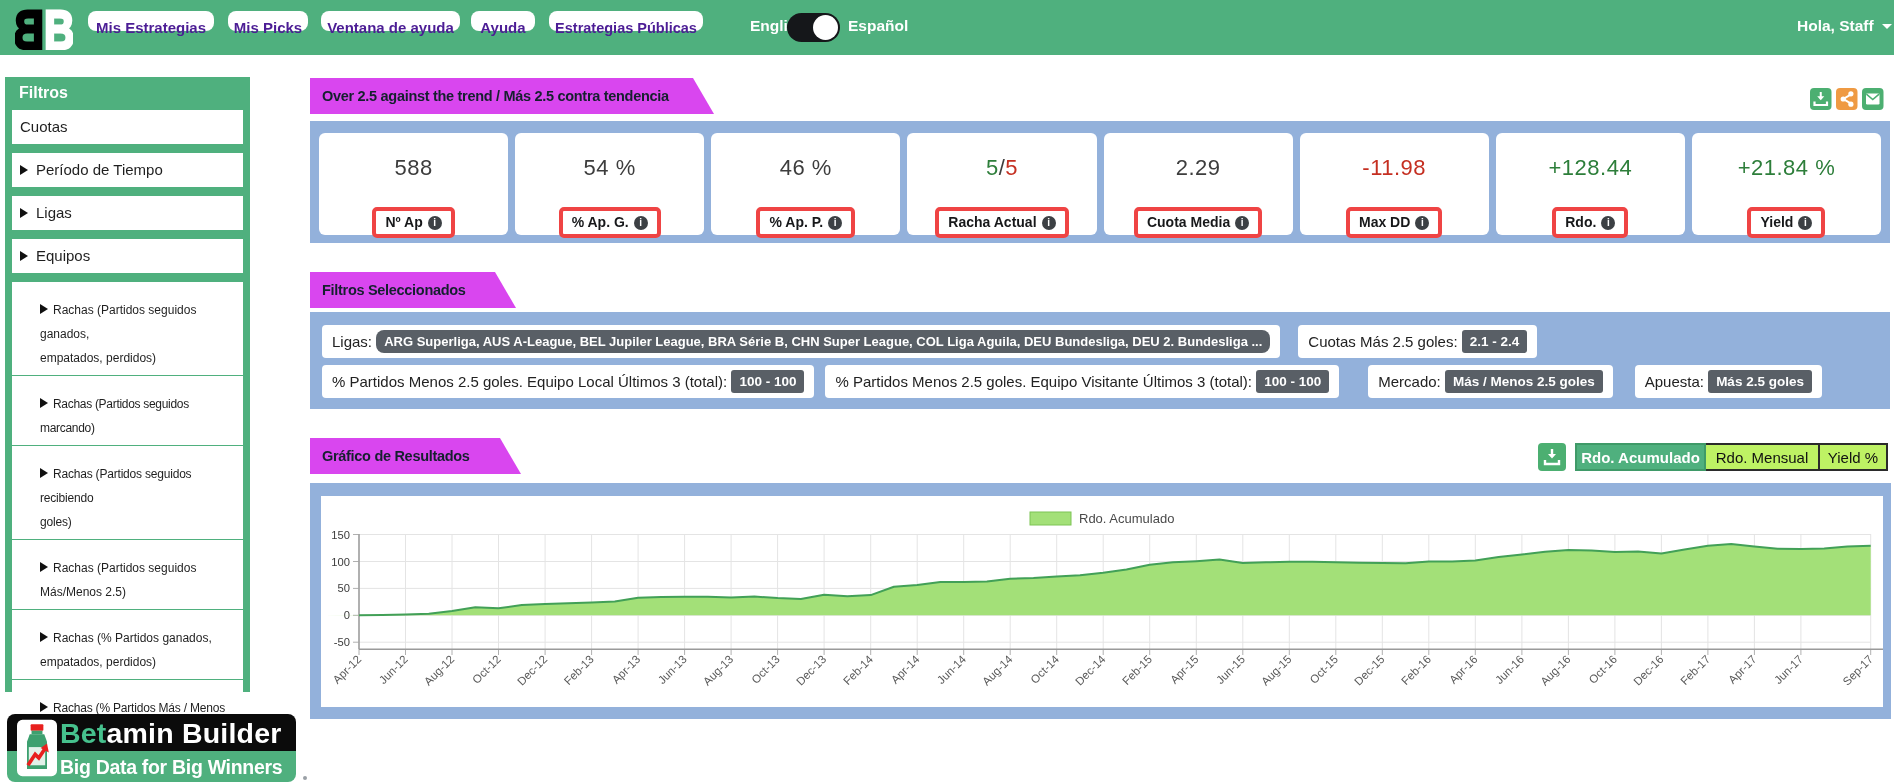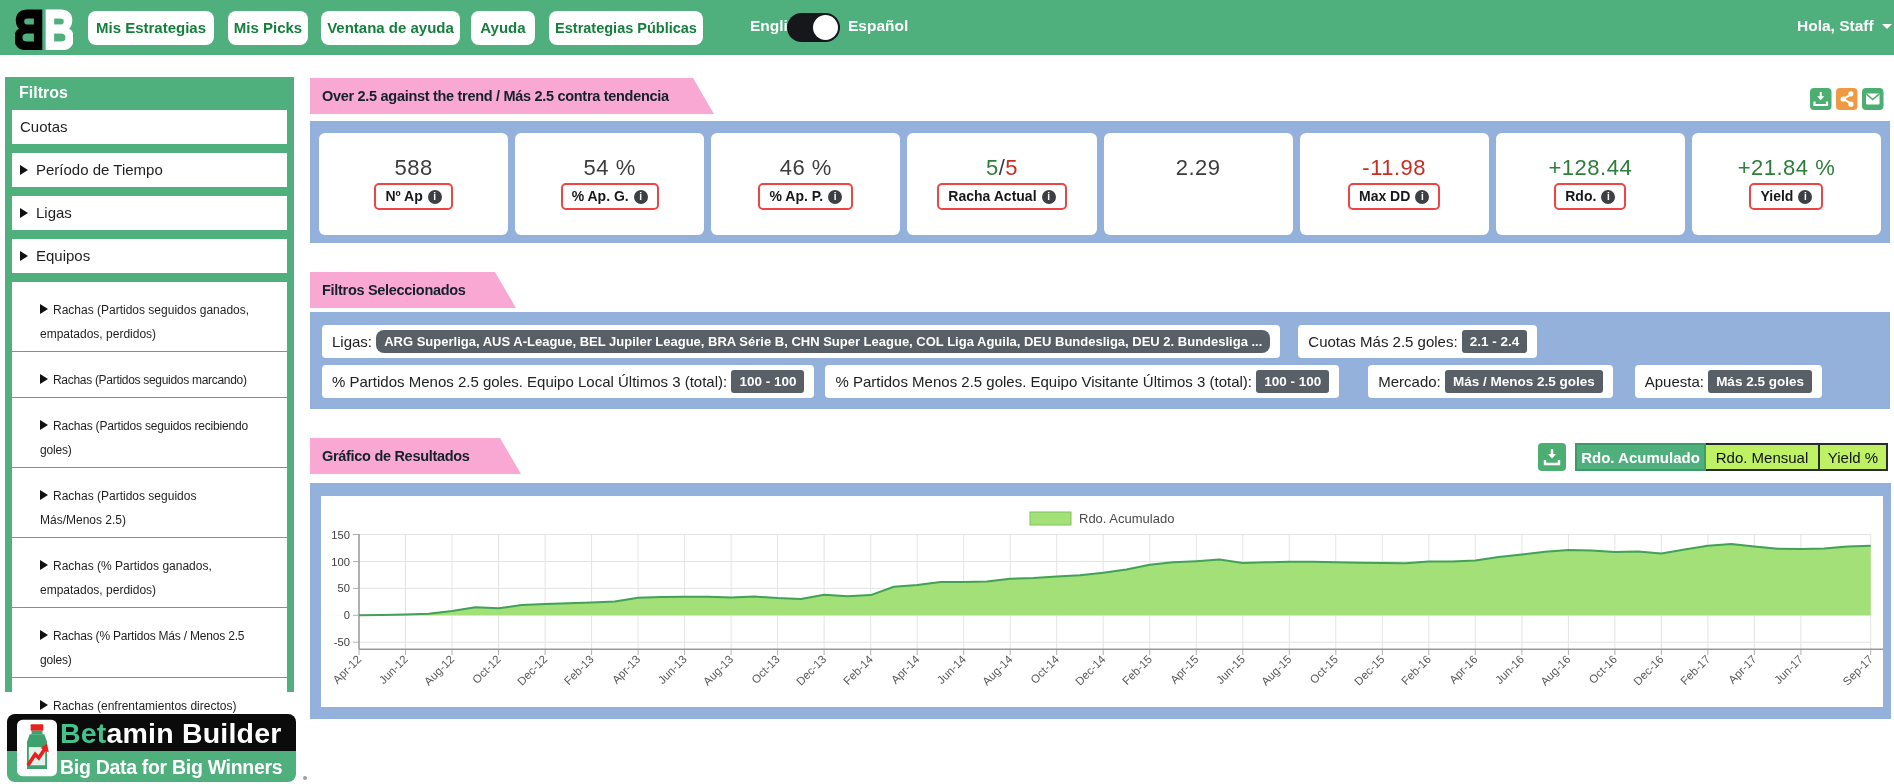--- a/index.html
+++ b/index.html
@@ -1,53 +1,53 @@
 <!DOCTYPE html>
 <html><head>
 <meta charset="utf-8">
 <style>
 * { margin:0; padding:0; box-sizing:border-box; }
 html,body { width:1894px; height:784px; background:#fff; font-family:"Liberation Sans", sans-serif; overflow:hidden; }
 .abs { position:absolute; }
 
 
 .nav { position:absolute; left:0; top:0; width:1894px; height:55px; background:#4fb07e; }
-.navbtn { position:absolute; top:11px; height:34px; background:#fff; border-radius:8px; color:#15803d; font-weight:bold; font-size:15px; line-height:34px; text-align:center; white-space:nowrap; }
+.navbtn { position:absolute; top:11px; height:20px; background:#fff; border-radius:8px; color:#4c1d95; font-weight:bold; font-size:15px; line-height:34px; text-align:center; white-space:nowrap; }
 .navwhite { color:#fff; font-weight:bold; font-size:15.5px; position:absolute; top:17px; white-space:nowrap; }
 .toggle { position:absolute; left:787px; top:13px; width:53px; height:29px; background:#15171a; border-radius:15px; }
 .toggle .knob { position:absolute; right:2px; top:2px; width:25px; height:25px; background:#fff; border-radius:50%; }
 
 
-.sidebar { position:absolute; left:5px; top:77px; width:289px; height:615px; background:#4fb07e; padding:0 7px; }
+.sidebar { position:absolute; left:5px; top:77px; width:245px; height:615px; background:#4fb07e; padding:0 7px; }
 .side-title { color:#fff; font-weight:bold; font-size:16px; height:33px; line-height:31px; padding:0 7px; }
 .sitem { background:#fff; margin-bottom:9px; font-size:15px; color:#1f1f1f; height:34px; line-height:34px; padding:0 8px; }
 .sel { background:#a7d4c1; margin-bottom:0; }
 .subwrap { background:#fff; }
 .subitem { padding:16px 3px 5px 28px; font-size:12px; color:#1f1f1f; line-height:24px; border-bottom:1px solid #4fb07e; }
 .subitem:last-child { border-bottom:none; }
 .tri { display:inline-block; width:0; height:0; border-top:5px solid transparent; border-bottom:5px solid transparent; border-left:8px solid #101010; margin-right:8px; }
 .subitem .tri { margin-right:5px; }
 .trid { display:inline-block; width:0; height:0; border-left:5px solid transparent; border-right:5px solid transparent; border-top:8px solid #101010; margin-right:8px; }
 
 
 .brand { position:absolute; left:7px; top:714px; width:289px; height:68px; border-radius:8px; overflow:hidden; }
 .brand .btop { position:absolute; left:0; top:0; width:100%; height:37px; background:#0b0b0b; }
 .brand .bbot { position:absolute; left:0; top:37px; width:100%; height:31px; background:#4fb07e; }
 .brand .t1 { position:absolute; left:53px; top:3px; font-size:28.5px; font-weight:bold; color:#fff; letter-spacing:0.2px; white-space:nowrap; }
 .brand .t1 b { color:#46c18d; }
 .brand .t2 { position:absolute; left:53px; top:42px; font-size:19.5px; font-weight:bold; color:#fff; letter-spacing:-0.3px; white-space:nowrap; }
 
 
-.banner { position:absolute; background:#f9a8d4; height:36px; clip-path:polygon(0 0, calc(100% - 21px) 0, 100% 100%, 0 100%); color:#15202e; font-weight:bold; font-size:14.5px; letter-spacing:-0.3px; line-height:36px; padding-left:12px; white-space:nowrap; }
+.banner { position:absolute; background:#d946ef; height:36px; clip-path:polygon(0 0, calc(100% - 21px) 0, 100% 100%, 0 100%); color:#15202e; font-weight:bold; font-size:14.5px; letter-spacing:-0.3px; line-height:36px; padding-left:12px; white-space:nowrap; }
 .panel { position:absolute; left:310px; width:1580px; background:#93b1db; }
 
 .stats { top:121px; height:122px; padding:12px 9px 8px 9px; display:flex; gap:7px; }
 .card { flex:1; background:#fff; border-radius:6px; text-align:center; padding-top:22px; }
 .num { font-size:22px; color:#3d3d3d; letter-spacing:0.5px; }
-.pill { display:inline-block; margin-top:2px; border:2px solid #ef4444; border-radius:5px; font-size:14px; font-weight:bold; color:#17181a; padding:3px 9px 4px 9px; }
+.pill { display:inline-block; margin-top:26px; border:4px solid #ef4444; border-radius:5px; font-size:14px; font-weight:bold; color:#17181a; padding:3px 9px 4px 9px; }
 .info { display:inline-block; width:14px; height:14px; background:#3c4044; color:#fff; border-radius:50%; font-size:10px; line-height:14px; text-align:center; font-weight:bold; vertical-align:1px; margin-left:5px; }
 .green { color:#2d7e3a; }
 .red { color:#c52f21; }
 .dark { color:#3d3d3d; }
 
 .filters { top:312px; height:97px; padding:13px 12px; font-size:15px; color:#222; white-space:nowrap; }
 .chip { display:inline-block; background:#fff; border-radius:4px; height:33px; line-height:33px; padding:0 10px; vertical-align:top; }
 .badge { display:inline-block; background:#595f66; color:#fff; font-weight:bold; font-size:13.5px; border-radius:3px; line-height:23px; height:23px; padding:0 8px; vertical-align:1px; }
 .frow2 { margin-top:7px; }
 
@@ -151,20 +151,21 @@
   <div class="card">
       <div class="num">46 %</div>
       <div><span class="pill">% Ap. P.<span class="info">i</span></span></div>
     </div>
   <div class="card">
       <div class="num"><span class="green">5</span><span class="dark">/</span><span class="red">5</span></div>
       <div><span class="pill">Racha Actual<span class="info">i</span></span></div>
     </div>
   <div class="card">
       <div class="num">2.29</div>
+      <div><span class="pill">Cuota Media<span class="info">i</span></span></div>
     </div>
   <div class="card">
       <div class="num red">-11.98</div>
       <div><span class="pill">Max DD<span class="info">i</span></span></div>
     </div>
   <div class="card">
       <div class="num green">+128.44</div>
       <div><span class="pill">Rdo.<span class="info">i</span></span></div>
     </div>
   <div class="card">

